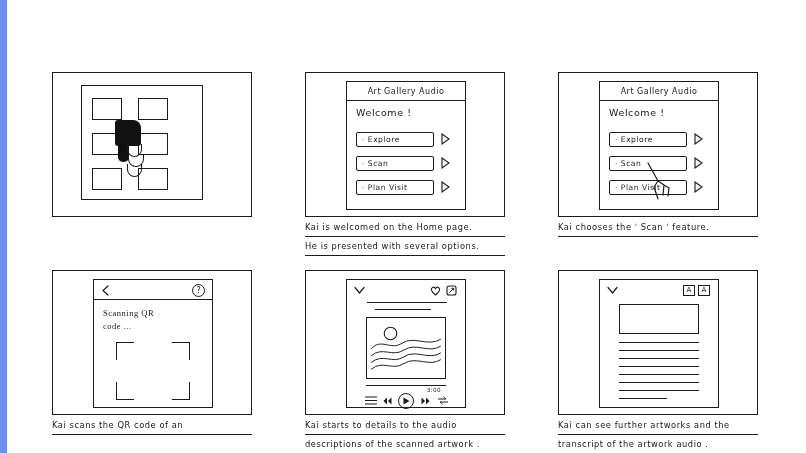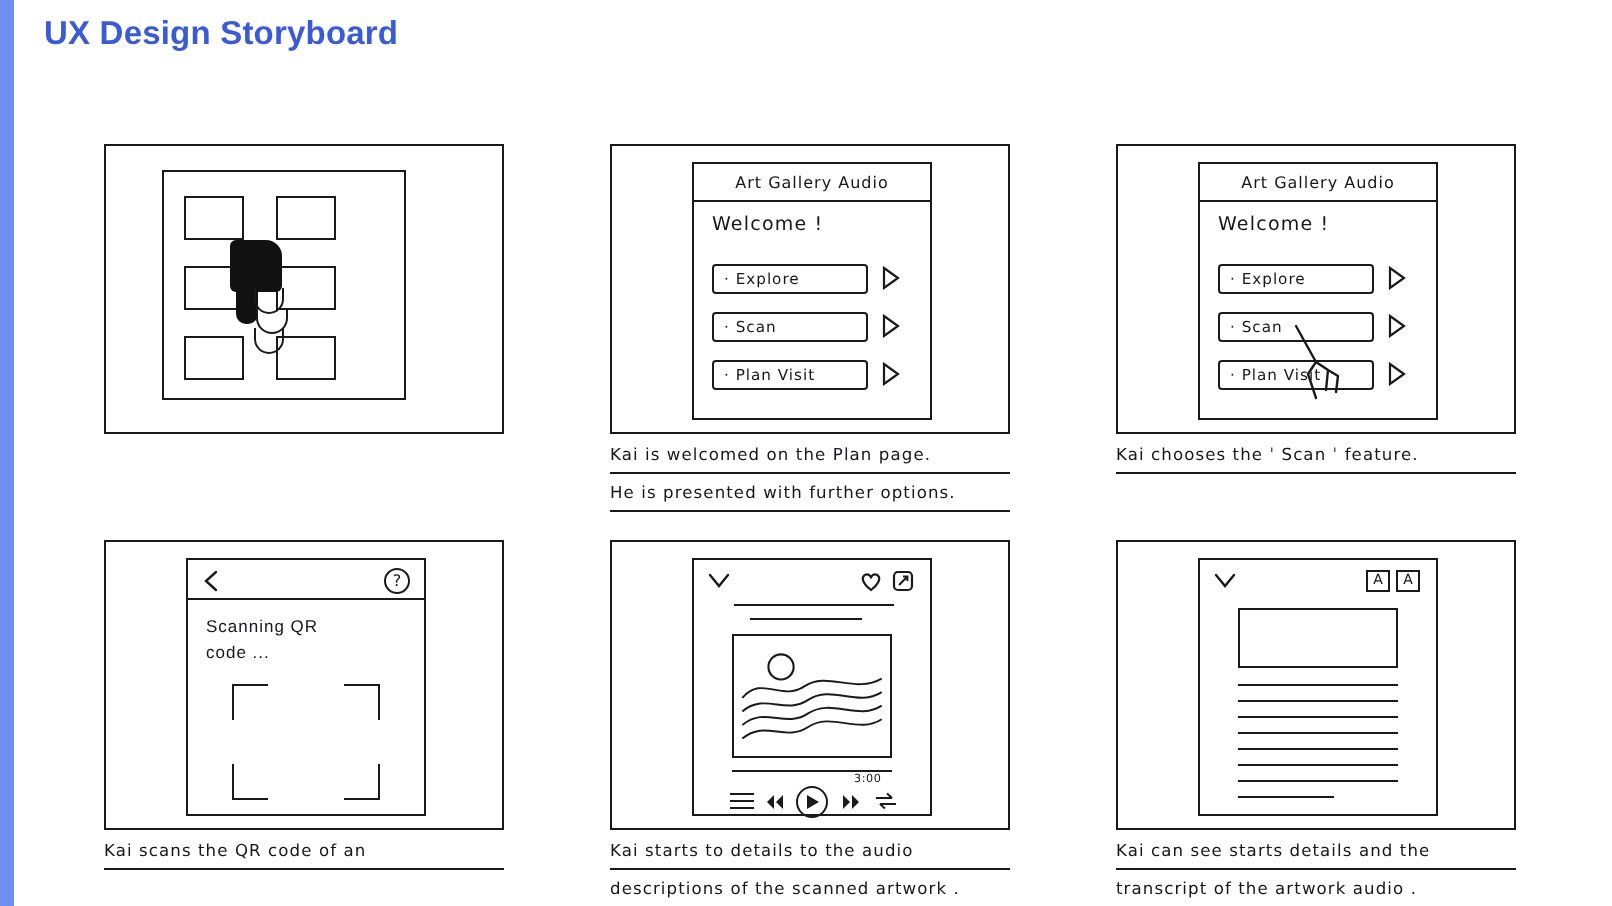--- a/index.html
+++ b/index.html
@@ -233,21 +233,21 @@
     font-family: "DejaVu Sans", sans-serif;
     font-size: 8px;
     line-height: 11px;
     text-align: center;
     color: #15171a;
   }
   .scan-text {
     position: absolute;
     left: 9px;
     top: 27px;
-    font-family: Liberation Sans, sans-serif;
+    font-family: Liberation Serif, serif;
     font-size: 8.5px;
     letter-spacing: 0.5px;
     line-height: 13px;
     color: #15171a;
   }
   .corner {
     position: absolute;
     width: 17px;
     height: 17px;
   }
@@ -302,21 +302,20 @@
     background: #1a1a1a;
   }
 </style>
 </head>
 <body>
 
 <div id="page">
 
   <div class="accent-bar"></div>
 
-  <div class="title">UX Design Storyboard</div>
 
 
   <div class="grid">
 
     <div class="cell" style="left:0px; top:0px;">
       <div class="frame">
         <div class="gallery-wall">
           <div class="art" style="left:10px; top:12px;"></div>
           <div class="art" style="left:56px; top:12px;"></div>
           <div class="art" style="left:10px; top:47px;"></div>
@@ -355,22 +354,22 @@
             </svg>
           <svg class="tri-outline" style="left:94px; top:75px;" viewBox="0 0 9 12">
               <polygon points="1,1 8,6 1,11" fill="none" stroke="#1a1a1a" stroke-width="1.1"></polygon>
             </svg>
           <svg class="tri-outline" style="left:94px; top:99px;" viewBox="0 0 9 12">
               <polygon points="1,1 8,6 1,11" fill="none" stroke="#1a1a1a" stroke-width="1.1"></polygon>
             </svg>
         </div>
       </div>
       <div class="caption">
-        <span class="line">Kai  is  welcomed  on  the  Plan  page.</span>
-        <span class="line">He  is  presented  with  further  options.</span>
+        <span class="line">Kai  is  welcomed  on  the  Home  page.</span>
+        <span class="line">He  is  presented  with  several  options.</span>
       </div>
     </div>
 
     <div class="cell" style="left:506px; top:0px;">
       <div class="frame">
         <div class="phone">
           <div class="hdr">
             <span>Art Gallery Audio</span>
           </div>
           <div class="welcome">Welcome !</div>
@@ -502,19 +501,19 @@
           <div class="txt-line" style="left:19px; top:70px; width:80px;"></div>
           <div class="txt-line" style="left:19px; top:78px; width:80px;"></div>
           <div class="txt-line" style="left:19px; top:86px; width:80px;"></div>
           <div class="txt-line" style="left:19px; top:94px; width:80px;"></div>
           <div class="txt-line" style="left:19px; top:102px; width:80px;"></div>
           <div class="txt-line" style="left:19px; top:110px; width:80px;"></div>
           <div class="txt-line" style="left:19px; top:118px; width:48px;"></div>
         </div>
       </div>
       <div class="caption">
-        <span class="line">Kai  can  see  starts  details  and  the</span>
+        <span class="line">Kai  can  see  further  artworks  and  the</span>
         <span class="line">transcript  of  the  artwork  audio .</span>
       </div>
     </div>
 
   </div>
 </div>
 
 </body></html>

